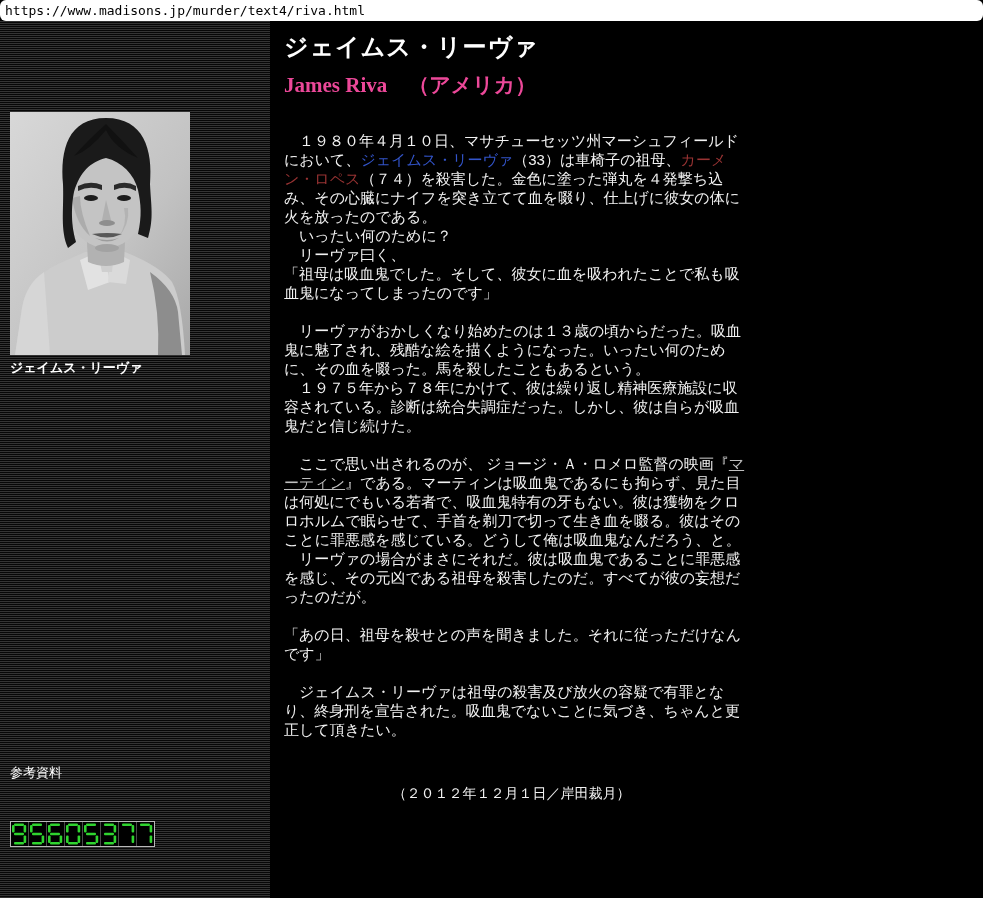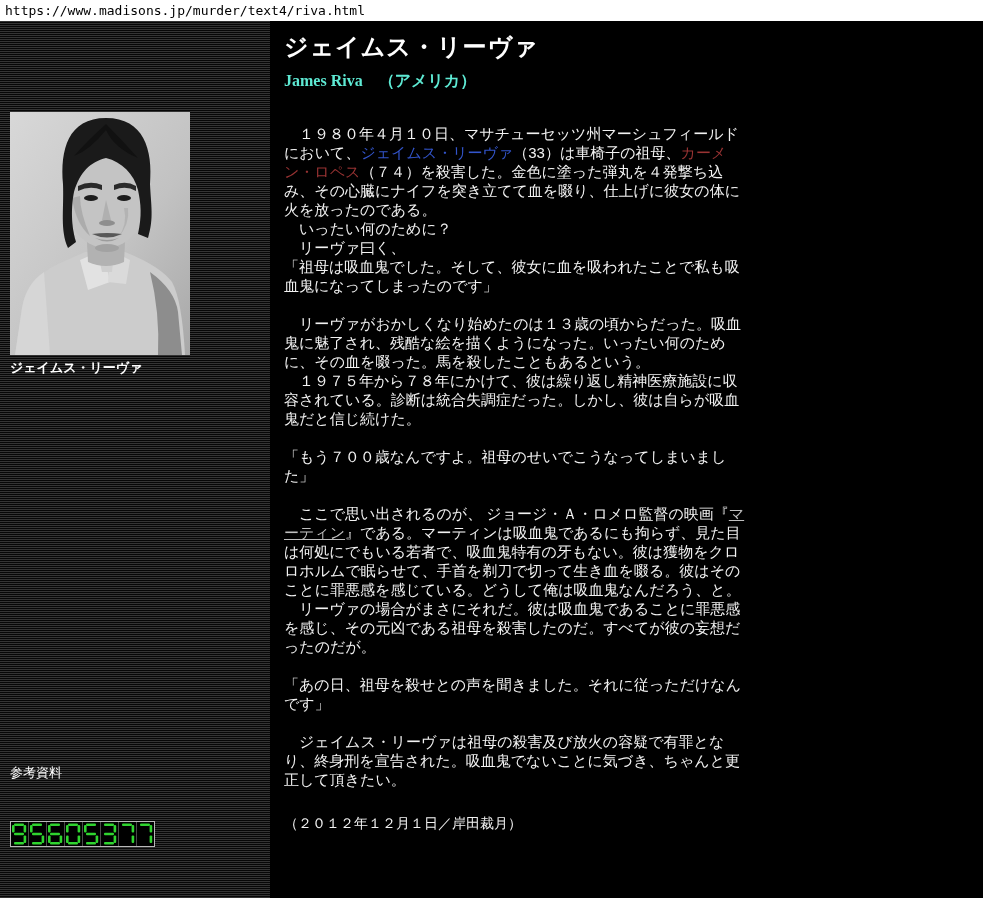--- a/index.html
+++ b/index.html
@@ -1,20 +1,20 @@
 <!DOCTYPE html>
 <html><head>
 <meta charset="utf-8">
 <style>
   html,body{margin:0;padding:0;background:#000;}
   .page{position:relative;width:983px;height:898px;background:#000;overflow:hidden;
         font-family:"Liberation Sans",sans-serif;}
 
   
-  .urlbar{position:absolute;top:0;left:0;width:983px;height:21px;background:#ffffff;}
+  .urlbar{position:absolute;top:0;left:0;width:983px;height:21px;background:#ffffff;border-radius:6px;}
   .urlbar span{display:block;padding:3px 0 0 5px;font-family:"DejaVu Sans Mono",monospace;
                font-size:13px;color:#000;white-space:nowrap;}
 
   
   .sidebar{position:absolute;top:21px;left:0;width:270px;height:877px;
            background:repeating-linear-gradient(to bottom,#343434 0px,#343434 1px,#070707 1px,#070707 2px);}
   .photo-frame{position:absolute;left:10px;top:91px;width:180px;height:243px;background:#c9c9c9;}
   .photo-frame svg{display:block;}
   .photo-caption{position:absolute;left:10px;top:338px;font-size:13px;font-weight:bold;color:#ffffff;
                  white-space:nowrap;}
@@ -23,28 +23,28 @@
   .counter{position:absolute;left:10px;top:800px;display:flex;background:#000;
            border:1px solid #b9b9b9;}
   .counter .digit-cell{width:17px;height:24px;background:#000;border-right:1px solid #4a4a4a;}
   .counter .digit-cell:last-child{border-right:none;}
 
   
   .main{position:absolute;top:21px;left:270px;width:713px;height:877px;background:#000;color:#f2f2f2;}
   .main-inner{padding:12px 0 0 14px;width:462px;}
   .page-title{margin:0 0 10px 0;font-size:24px;line-height:28px;font-weight:bold;color:#ffffff;
               letter-spacing:1px;}
-  .subtitle{margin:0 0 32px 0;font-family:"Liberation Serif",serif;font-size:16px;font-weight:bold;
-            color:#5eead4;}
+  .subtitle{margin:0 0 32px 0;font-family:"Liberation Serif",serif;font-size:21px;font-weight:bold;
+            color:#ec4899;}
   .body-block{margin:0 0 19px 0;width:462px;font-size:15px;line-height:19px;color:#f2f2f2;
               white-space:pre-wrap;}
   .seg-blue{color:#3355cc;cursor:pointer;}
   .seg-red{color:#993333;}
   .seg-link{color:#bfbfbf;text-decoration:underline;cursor:pointer;}
-  .date-credit{width:455px;margin:26px 0 0 0;text-align:left;font-size:14px;color:#f2f2f2;}
+  .date-credit{width:455px;margin:46px 0 0 0;text-align:center;font-size:14px;color:#f2f2f2;}
 </style>
 </head>
 <body>
 
 <div class="page">
 
   <div class="urlbar">
     <span>https://www.madisons.jp/murder/text4/riva.html</span>
   </div>
 
@@ -159,21 +159,20 @@
     <div class="main-inner">
       <h1 class="page-title">ジェイムス・リーヴァ</h1>
       <div class="subtitle">James Riva　（アメリカ）</div>
       <div>
           <p class="body-block"><span>　１９８０年４月１０日、マサチューセッツ州マーシュフィールドにおいて、</span><span class="seg-blue">ジェイムス・リーヴァ</span><span>（33）は車椅子の祖母、</span><span class="seg-red">カーメン・ロペス</span><span>（７４）を殺害した。金色に塗った弾丸を４発撃ち込み、その心臓にナイフを突き立てて血を啜り、仕上げに彼女の体に火を放ったのである。
 　いったい何のために？
 　リーヴァ曰く、
 「祖母は吸血鬼でした。そして、彼女に血を吸われたことで私も吸血鬼になってしまったのです」</span></p>
           <p class="body-block"><span>　リーヴァがおかしくなり始めたのは１３歳の頃からだった。吸血鬼に魅了され、残酷な絵を描くようになった。いったい何のために、その血を啜った。馬を殺したこともあるという。
 　１９７５年から７８年にかけて、彼は繰り返し精神医療施設に収容されている。診断は統合失調症だった。しかし、彼は自らが吸血鬼だと信じ続けた。</span></p>
-          <p class="body-block"><span>「もう７００歳なんですよ。祖母のせいでこうなってしまいました」</span></p>
           <p class="body-block"><span>　ここで思い出されるのが、 ジョージ・Ａ・ロメロ監督の映画『</span><span class="seg-link">マーティン</span><span>』である。マーティンは吸血鬼であるにも拘らず、見た目は何処にでもいる若者で、吸血鬼特有の牙もない。彼は獲物をクロロホルムで眠らせて、手首を剃刀で切って生き血を啜る。彼はそのことに罪悪感を感じている。どうして俺は吸血鬼なんだろう、と。
 　リーヴァの場合がまさにそれだ。彼は吸血鬼であることに罪悪感を感じ、その元凶である祖母を殺害したのだ。すべてが彼の妄想だったのだが。</span></p>
           <p class="body-block"><span>「あの日、祖母を殺せとの声を聞きました。それに従っただけなんです」</span></p>
           <p class="body-block"><span>　ジェイムス・リーヴァは祖母の殺害及び放火の容疑で有罪となり、終身刑を宣告された。吸血鬼でないことに気づき、ちゃんと更正して頂きたい。</span></p>
         </div>
       <div class="date-credit">（２０１２年１２月１日／岸田裁月）</div>
 
     </div>
   </div>
 

